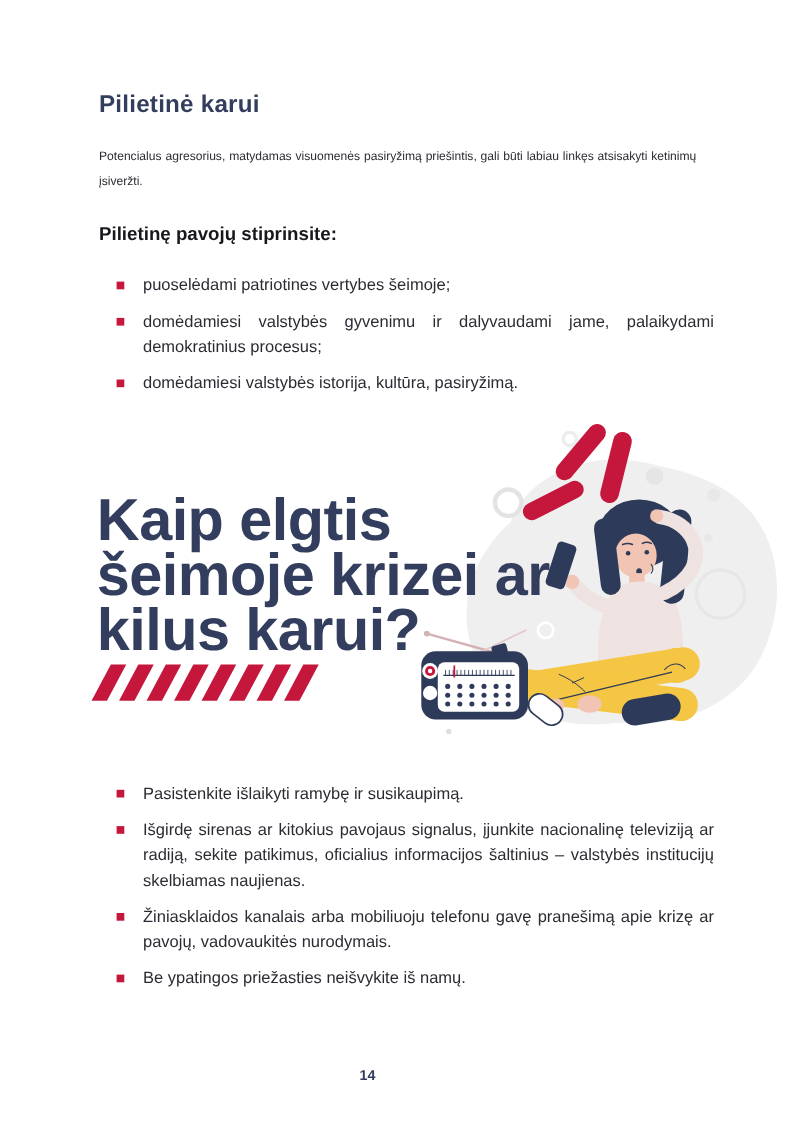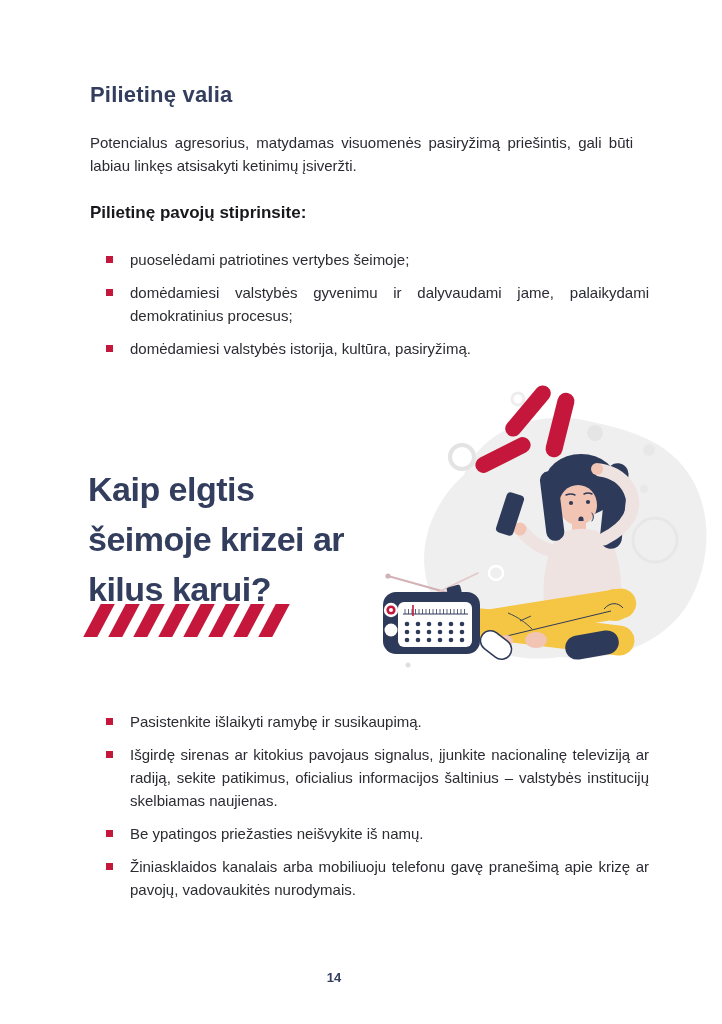--- a/index.html
+++ b/index.html
@@ -13,21 +13,21 @@
     font-family:"Liberation Sans", sans-serif;
   }
   .abs{position:absolute;}
   .h1{
     left:90px; top:82px; width:543px;
     font-size:22px; font-weight:bold; color:var(--navy); letter-spacing:.2px;
     z-index:2;
   }
   .para{
     left:90px; top:131px; width:543px;
-    font-size:15px; line-height:23px; color:var(--body); text-align:justify;
+    font-size:11px; line-height:23px; color:var(--body); text-align:justify;
     z-index:2;
   }
   .subhead{
     left:90px; top:203px; width:543px;
     font-size:17px; font-weight:bold; color:var(--black); z-index:2;
   }
   ul.blist{
     left:106px; width:543px; margin:0; padding:0; list-style:none; z-index:2;
   }
   #list1{top:248px;}
@@ -35,22 +35,22 @@
   ul.blist li{
     position:relative; padding-left:24px; margin:0 0 10px 0;
     font-size:15px; line-height:23px; color:var(--body); text-align:justify;
   }
   ul.blist li::before{
     content:""; position:absolute; left:0; top:8px;
     width:7px; height:7px; background:var(--crimson);
   }
   #illustration{ left:368px; top:383px; z-index:1; }
   .hero-title{
-    left:88px; top:464px; width:470px; z-index:2;
-    font-size:34px; line-height:50px; font-weight:bold;
+    left:88px; top:448px; width:470px; z-index:2;
+    font-size:54px; line-height:50px; font-weight:bold;
     color:var(--navy); letter-spacing:-0.5px;
   }
   #stripes{
     left:92px; top:604px; height:33px; display:flex; z-index:2;
   }
   .stripe{
     width:14px; height:33px; margin-right:11px;
     background:var(--crimson); transform:skewX(-28deg);
   }
   .h2-navy{
@@ -64,21 +64,21 @@
   
   .f-navy{fill:var(--illus-navy);} .f-crimson{fill:var(--crimson);}
   .f-yellow{fill:var(--yellow);} .f-skin{fill:var(--skin);} .f-shirt{fill:var(--shirt);}
   .s-navy{stroke:var(--illus-navy);} .s-shirt{stroke:var(--shirt);}
 </style>
 </head>
 <body>
 
 <div class="page">
 
-  <div class="abs h1">Pilietinę valia</div>
+  <div class="abs h1">Pilietinė karui</div>
 
   <div class="abs para">Potencialus agresorius, matydamas visuomenės pasiryžimą priešintis, gali būti labiau linkęs atsisakyti ketinimų įsiveržti.</div>
 
   <div class="abs subhead">Pilietinę pavojų stiprinsite:</div>
 
   <ul class="abs blist" id="list1">
     <li>puoselėdami patriotines vertybes šeimoje;</li>
     <li>domėdamiesi valstybės gyvenimu ir dalyvaudami jame, palaikydami demokratinius procesus;</li>
     <li>domėdamiesi valstybės istorija, kultūra, pasiryžimą.</li>
   </ul>
@@ -196,19 +196,19 @@
       <span class="stripe"></span>
       <span class="stripe"></span>
       <span class="stripe"></span>
       <span class="stripe"></span>
     </div>
 
 
   <ul class="abs blist" id="list2">
     <li>Pasistenkite išlaikyti ramybę ir susikaupimą.</li>
     <li>Išgirdę sirenas ar kitokius pavojaus signalus, įjunkite nacionalinę televiziją ar radiją, sekite patikimus, oficialius informacijos šaltinius – valstybės institucijų skelbiamas naujienas.</li>
+    <li>Žiniasklaidos kanalais arba mobiliuoju telefonu gavę pranešimą apie krizę ar pavojų, vadovaukitės nurodymais.</li>
     <li>Be ypatingos priežasties neišvykite iš namų.</li>
-    <li>Žiniasklaidos kanalais arba mobiliuoju telefonu gavę pranešimą apie krizę ar pavojų, vadovaukitės nurodymais.</li>
   </ul>
 
   <div class="abs page-number">14</div>
 
 </div>
 
 </body></html>

